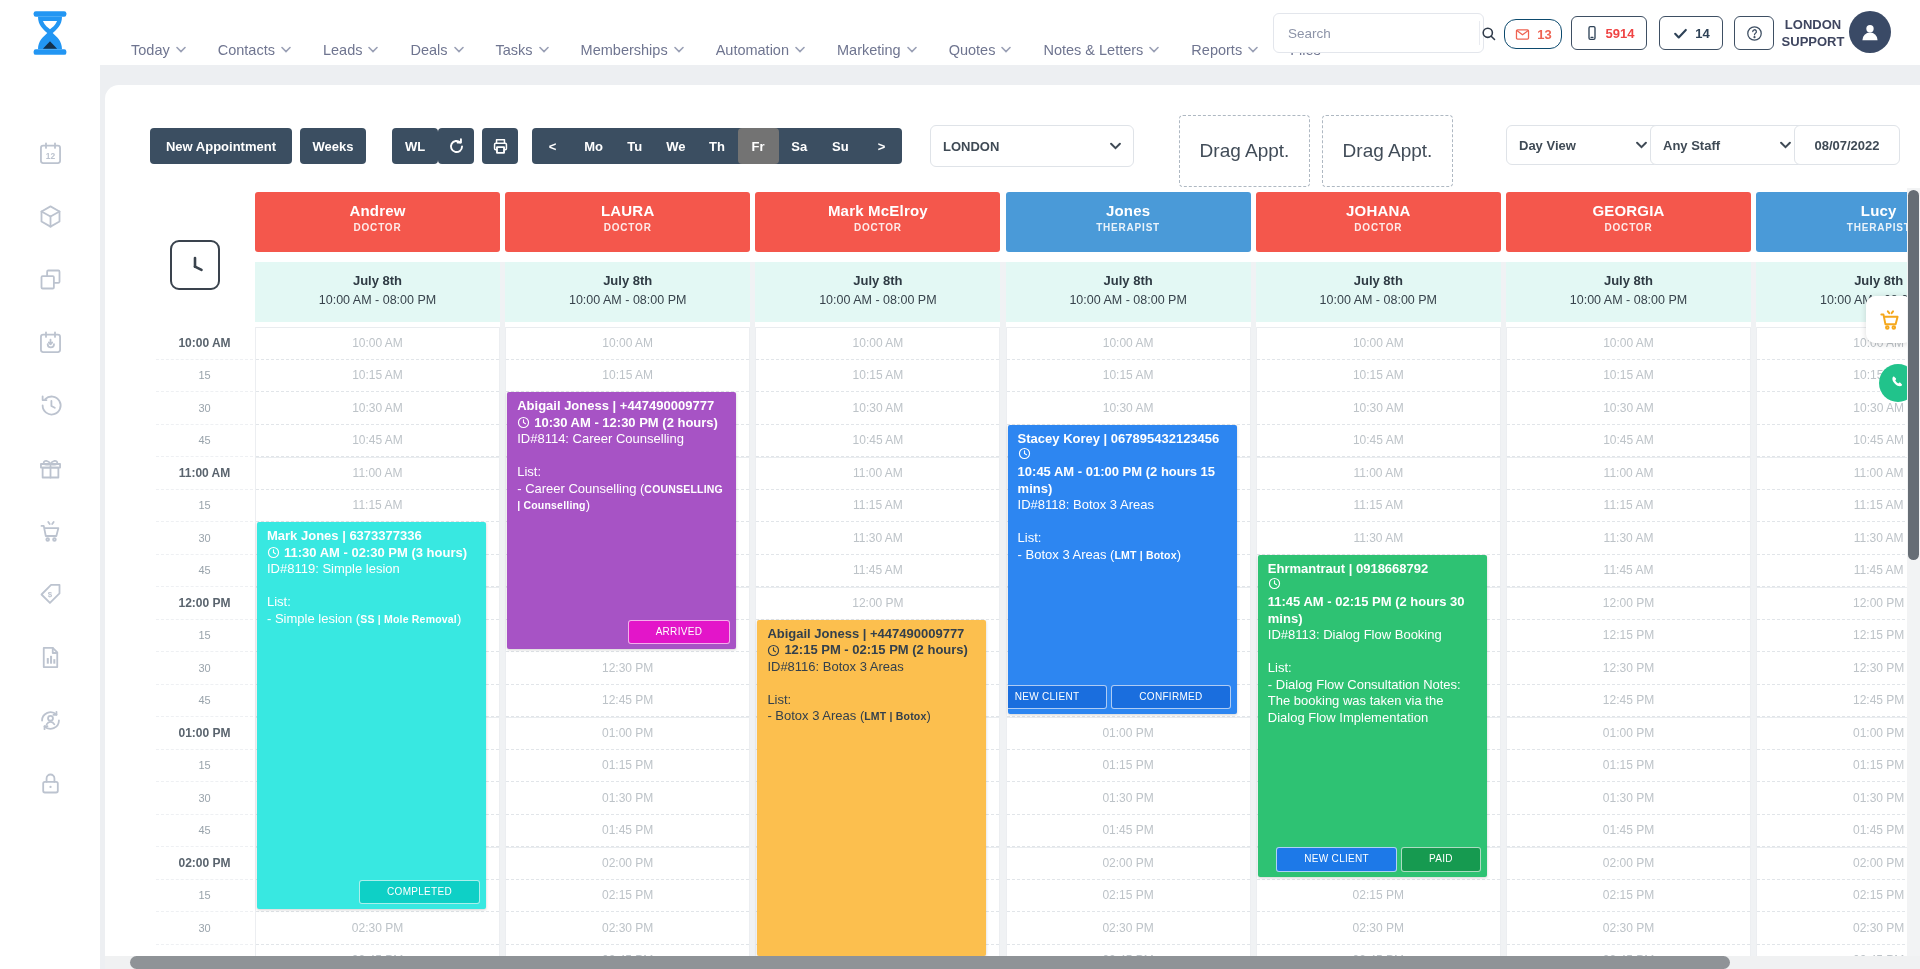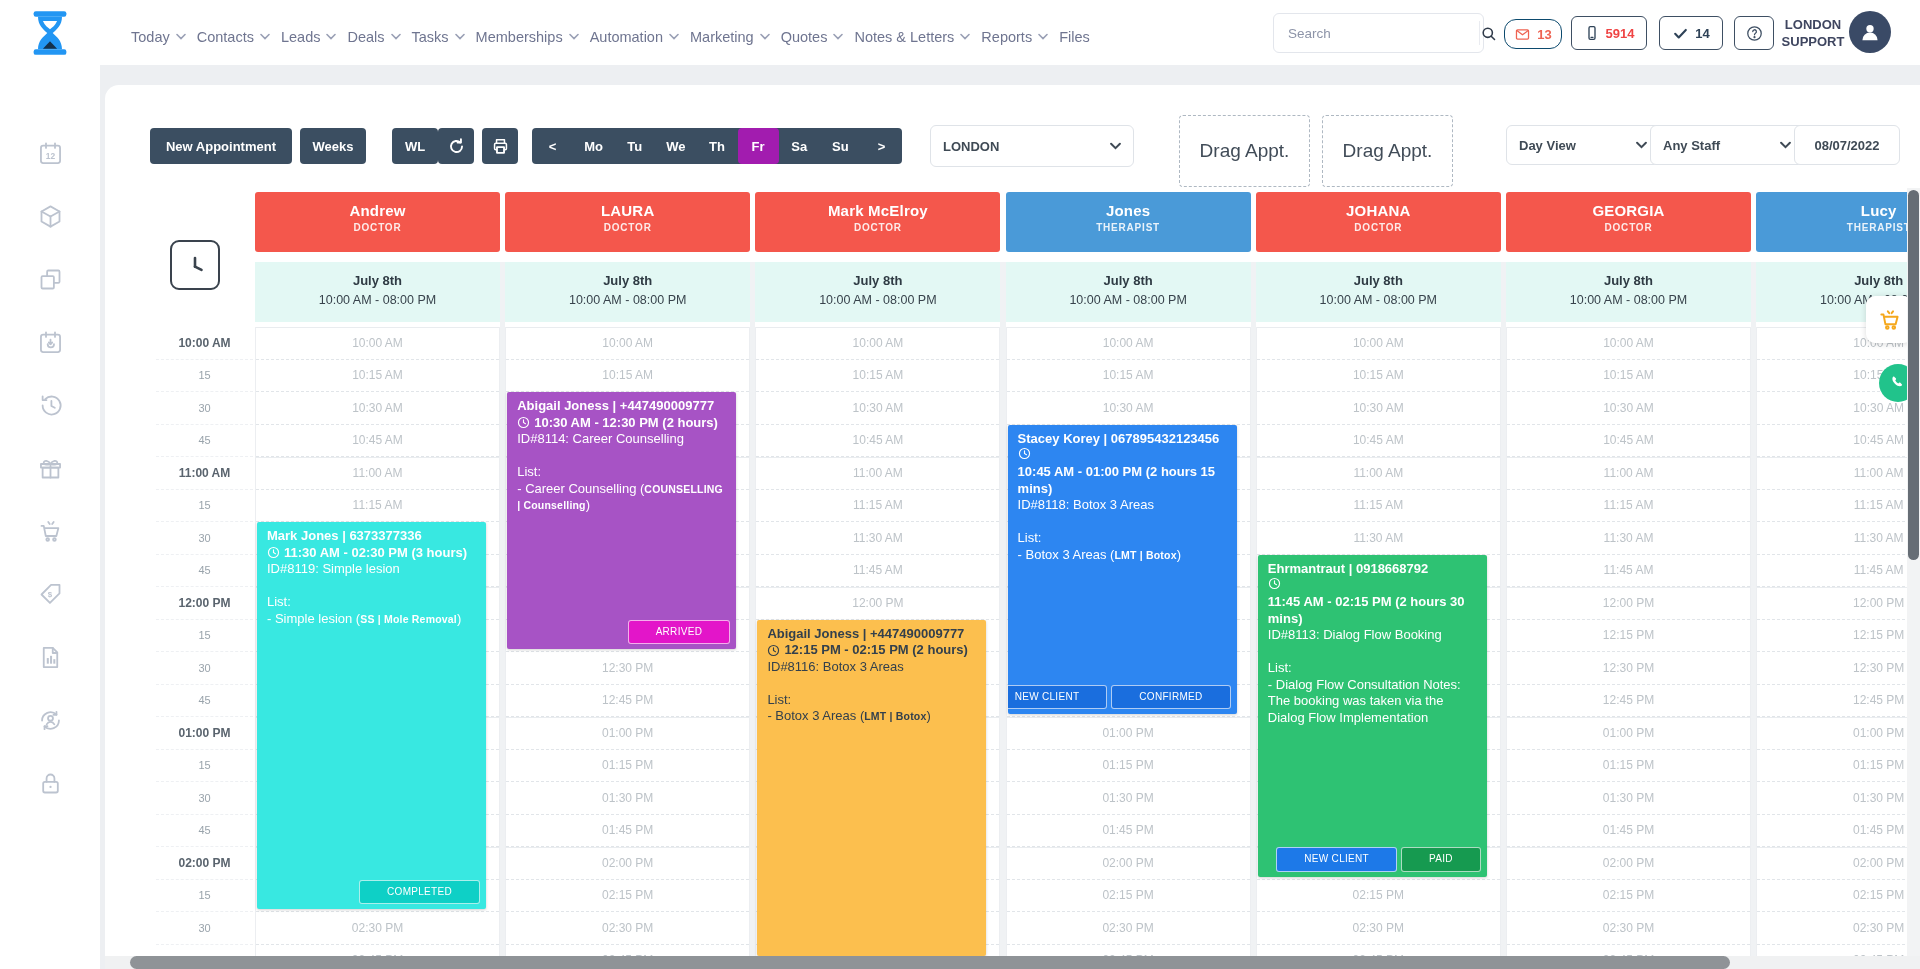--- a/index.html
+++ b/index.html
@@ -1,21 +1,21 @@
 <!DOCTYPE html>
 <html><head>
 <meta charset="utf-8">
 <style>
   html,body{margin:0;padding:0}
   body{width:1920px;height:969px;overflow:hidden;position:relative;background:#fff;
        font-family:"Liberation Sans",sans-serif;color:#3c4653;}
   .abs{position:absolute}
   
   #topnav{left:0;top:0;width:1920px;height:65px;background:#fff;z-index:40}
-  #navitems{left:131px;top:4px;height:65px;display:flex;align-items:center;gap:11px}
+  #navitems{left:131px;top:17px;height:65px;display:flex;align-items:center;gap:32px}
   .nav-item{display:flex;align-items:center;gap:6px;font-size:14.5px;font-weight:500;color:#6f7590;cursor:pointer;white-space:nowrap}
   .nav-caret{display:inline-flex;color:#9aa0b5}
   #searchbox{left:1273px;top:13px;width:209px;height:38px;border:1px solid #e3e6ec;border-radius:6px;display:flex;align-items:center;background:#fff}
   #searchbox input{flex:1;border:0;outline:0;padding:0 14px;font-size:13.5px;color:#3c4653;font-family:inherit;background:transparent}
   #searchbox input::placeholder{color:#8d94a8}
   #search-ic{width:44px;height:24px;display:flex;align-items:center;justify-content:center;border-left:1px solid #e9ebf0;color:#2f3a49}
   .tb-badge{display:flex;align-items:center;justify-content:center;gap:6px;border-radius:6px;font-weight:700;font-size:13px;cursor:pointer;background:#fff}
   #mail-badge{left:1504px;top:19px;width:56px;height:28px;border:1px solid #0c4a6e;color:#ee6352;border-radius:12px}
   #phone-badge{left:1571px;top:16px;width:74px;height:32px;border:1.6px solid #3e4f63;color:#ef4444}
   #check-badge{left:1659px;top:16px;width:62px;height:32px;border:1.6px solid #3e4f63;color:#2e4257}
@@ -30,21 +30,21 @@
   #main-card{left:105px;top:85px;width:1815px;height:884px;background:#fff;border-radius:14px 0 0 0}
   
   .dbtn{background:#3b4e61;color:#fff;border-radius:4px;display:flex;align-items:center;justify-content:center;font-size:13px;font-weight:600;cursor:pointer}
   #btn-newappt{left:150px;top:128px;width:142px;height:36px}
   #btn-weeks{left:300px;top:128px;width:66px;height:36px}
   #btn-wl{left:392px;top:128px;width:46px;height:36px}
   #btn-refresh{left:438px;top:128px;width:36px;height:36px}
   #btn-print{left:482px;top:128px;width:36px;height:36px}
   #daystrip{left:532px;top:128px;width:370px;height:36px;background:#3b4e61;border-radius:4px;display:flex;align-items:stretch;cursor:pointer}
   .day-item{flex:1;display:flex;align-items:center;justify-content:center;color:#fff;font-size:13px;font-weight:600}
-  .day-item.sel{background:#a21caf;border-radius:4px}
+  .day-item.sel{background:#737373;border-radius:4px}
   .sel-box{background:#fff;border:1px solid #dfe3e8;border-radius:6px;display:flex;align-items:center;justify-content:space-between;padding:0 12px;font-size:13px;color:#3f4a55;font-weight:600;cursor:pointer}
   #sel-location{left:930px;top:125px;width:178px;height:40px}
   #sel-view{left:1506px;top:125px;width:128px;height:38px}
   #sel-staff{left:1650px;top:125px;width:128px;height:38px}
   #date-field{left:1794px;top:125px;width:104px;height:38px;background:#fff;border:1px solid #dfe3e8;border-radius:6px;display:flex;align-items:center;justify-content:center;font-size:13px;color:#3f4a55;font-weight:600;cursor:pointer}
   .dragbox{top:115px;width:129px;height:70px;border:1px dashed #aeb8c2;border-radius:4px;background:#fff;display:flex;align-items:center;justify-content:center;font-size:19px;color:#414c58;cursor:pointer}
   
   #gutter-head{left:156px;top:192px;width:97px;height:130px;background:#fff}
   #clockbox{left:170px;top:240px;width:46px;height:46px;border:2.5px solid #3a434d;border-radius:9px;display:flex;align-items:center;justify-content:center;color:#3a434d}
   .col-head{height:60px;border-radius:3px;color:#fff;text-align:center;cursor:pointer}

